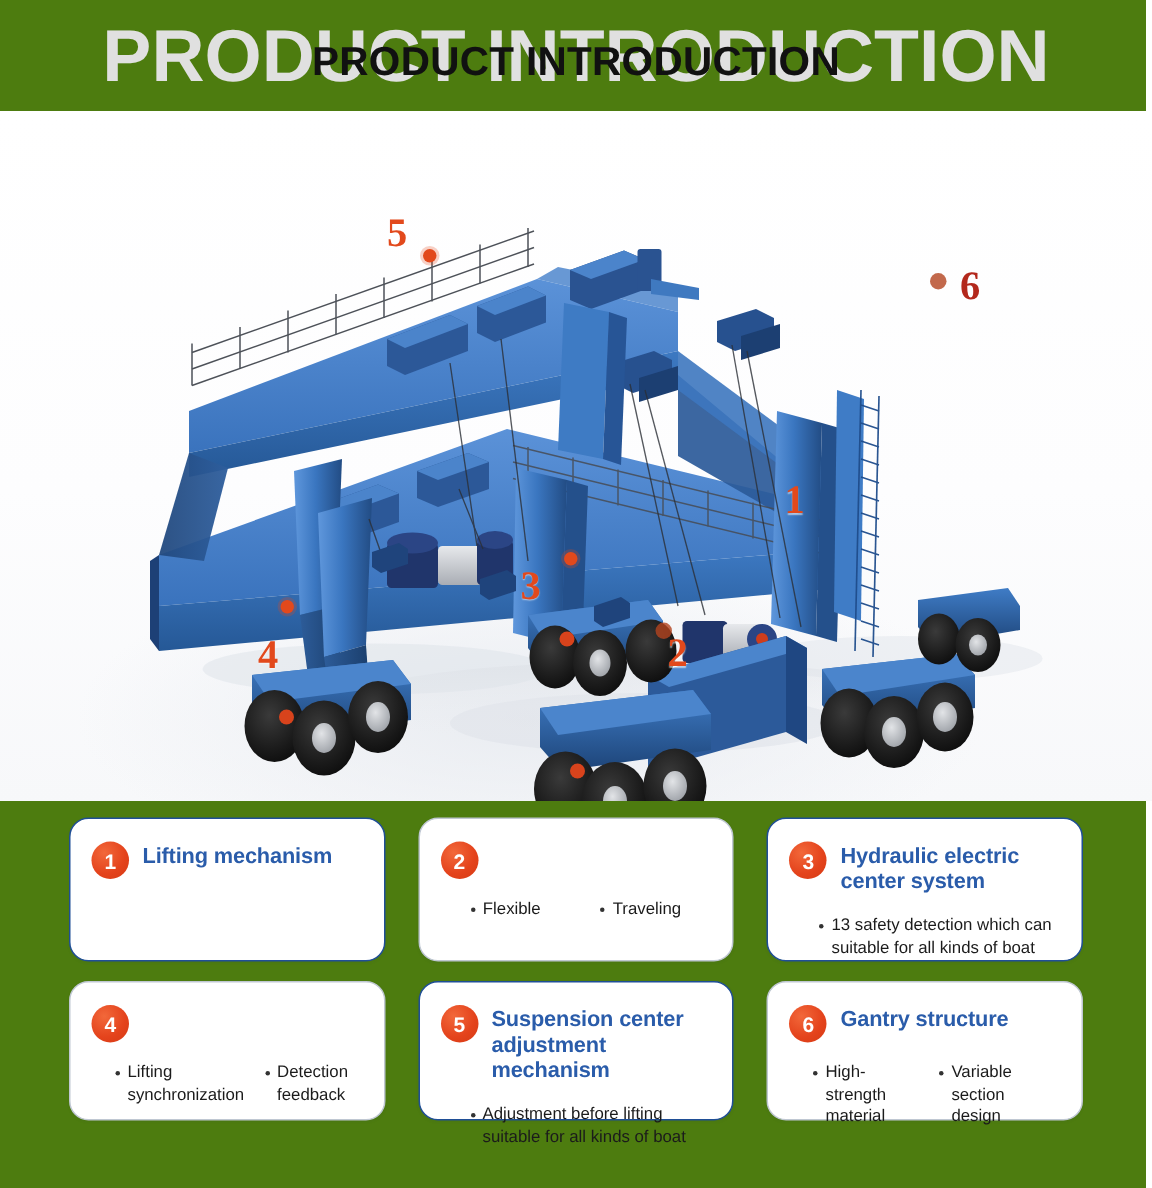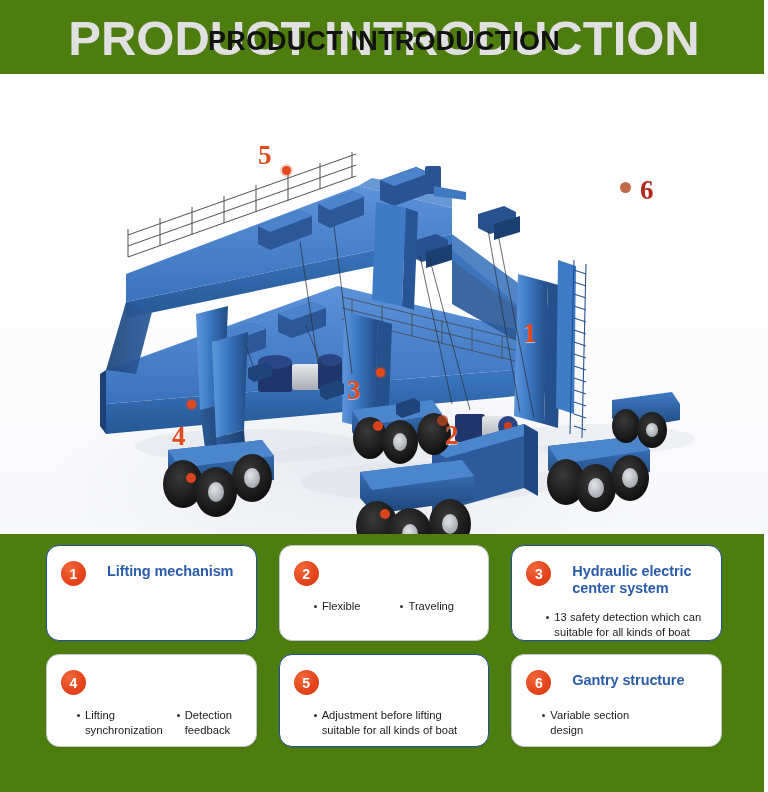--- a/index.html
+++ b/index.html
@@ -99,21 +99,20 @@
     line-height: 1;
     margin-top: 1px;
   }
   .card-title {
     color: #2a5caa;
     font-size: 14.5px;
     font-weight: bold;
     line-height: 1.18;
     padding-top: 3px;
     letter-spacing: -0.1px;
-    margin-left: 12px;
   }
   .bullets {
     display: flex;
     margin-top: 13px;
     padding-left: 16px;
     gap: 14px;
   }
   .bullets.center { justify-content: center; gap: 40px; padding-left: 0; align-items: flex-end; }
   .bullets.single { padding-left: 20px; align-items: flex-end; }
   .bullet {
@@ -455,38 +454,44 @@
           <span class="dot"></span>
           <span class="txt">Detection
 feedback</span>
         </div>
       </div>
     </div>
 
     <div class="card accent">
       <div class="card-head">
         <div class="badge">5</div>
+        <div class="card-title">Suspension center adjustment mechanism</div>
       </div>
       <div class="bullets single">
         <div class="bullet">
           <span class="dot"></span>
           <span class="txt">Adjustment before lifting
 suitable for all kinds of boat</span>
         </div>
       </div>
     </div>
 
     <div class="card">
       <div class="card-head">
         <div class="badge">6</div>
         <div class="card-title">Gantry structure</div>
       </div>
       <div class="bullets">
         <div class="bullet">
           <span class="dot"></span>
+          <span class="txt">High-strength
+material</span>
+        </div>
+        <div class="bullet">
+          <span class="dot"></span>
           <span class="txt">Variable section
 design</span>
         </div>
       </div>
     </div>
 
   </div>
 </div>
 
 </body></html>

